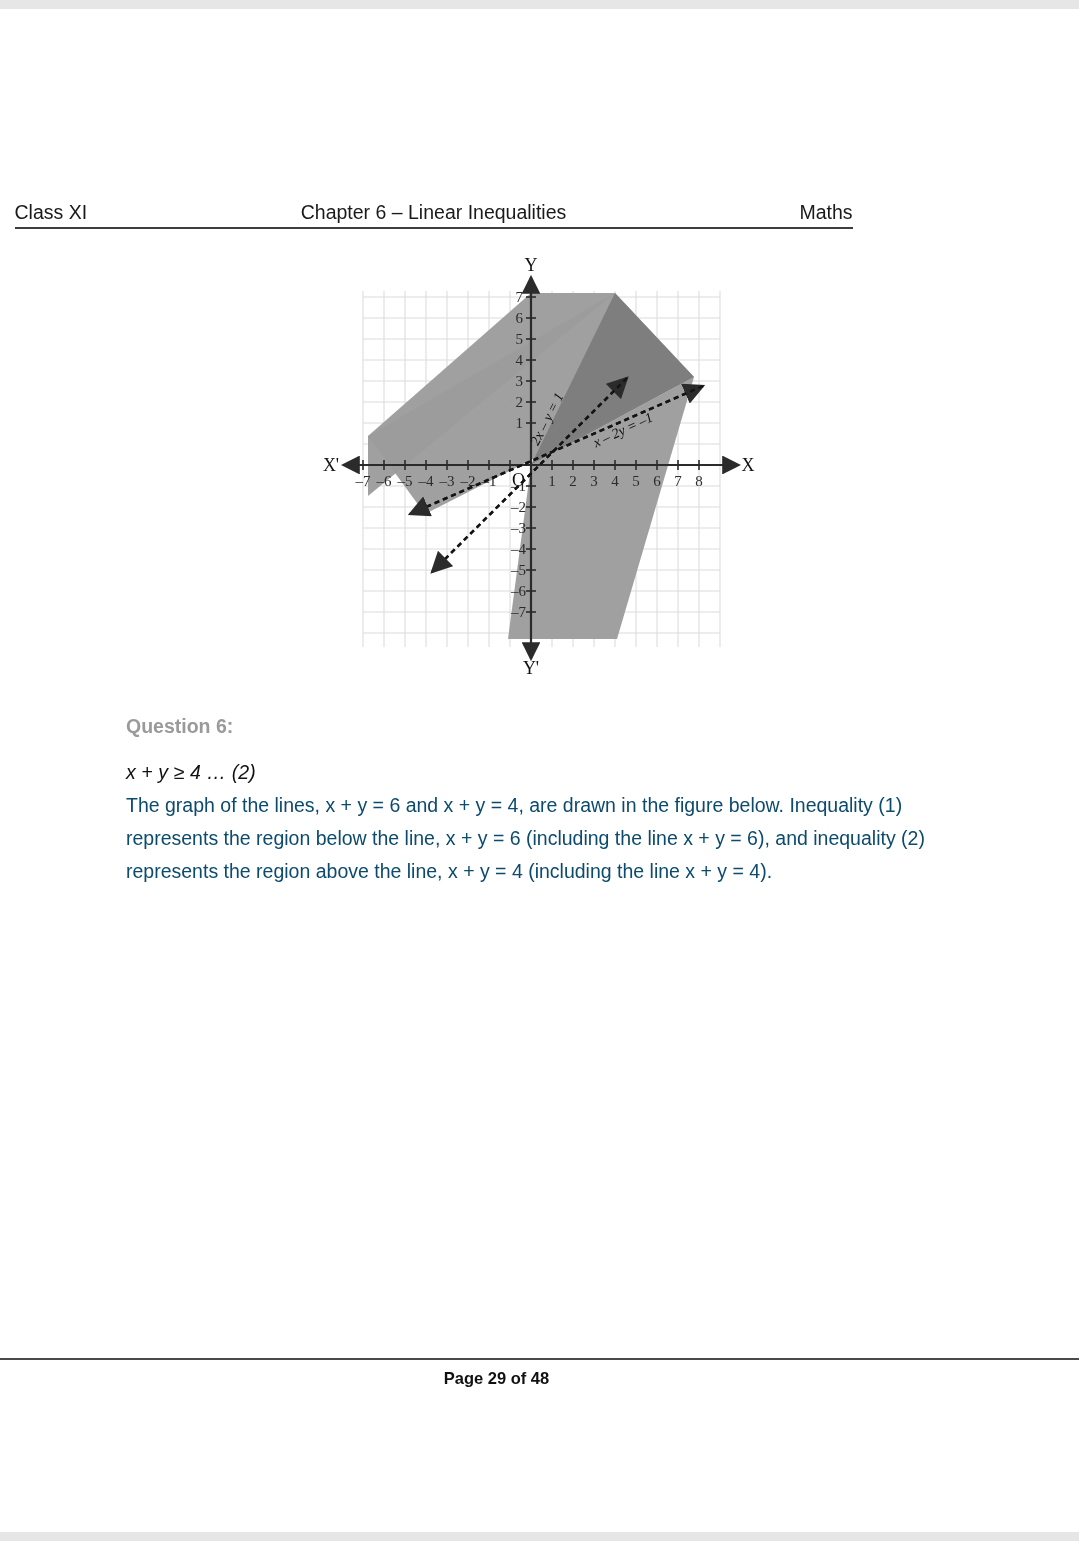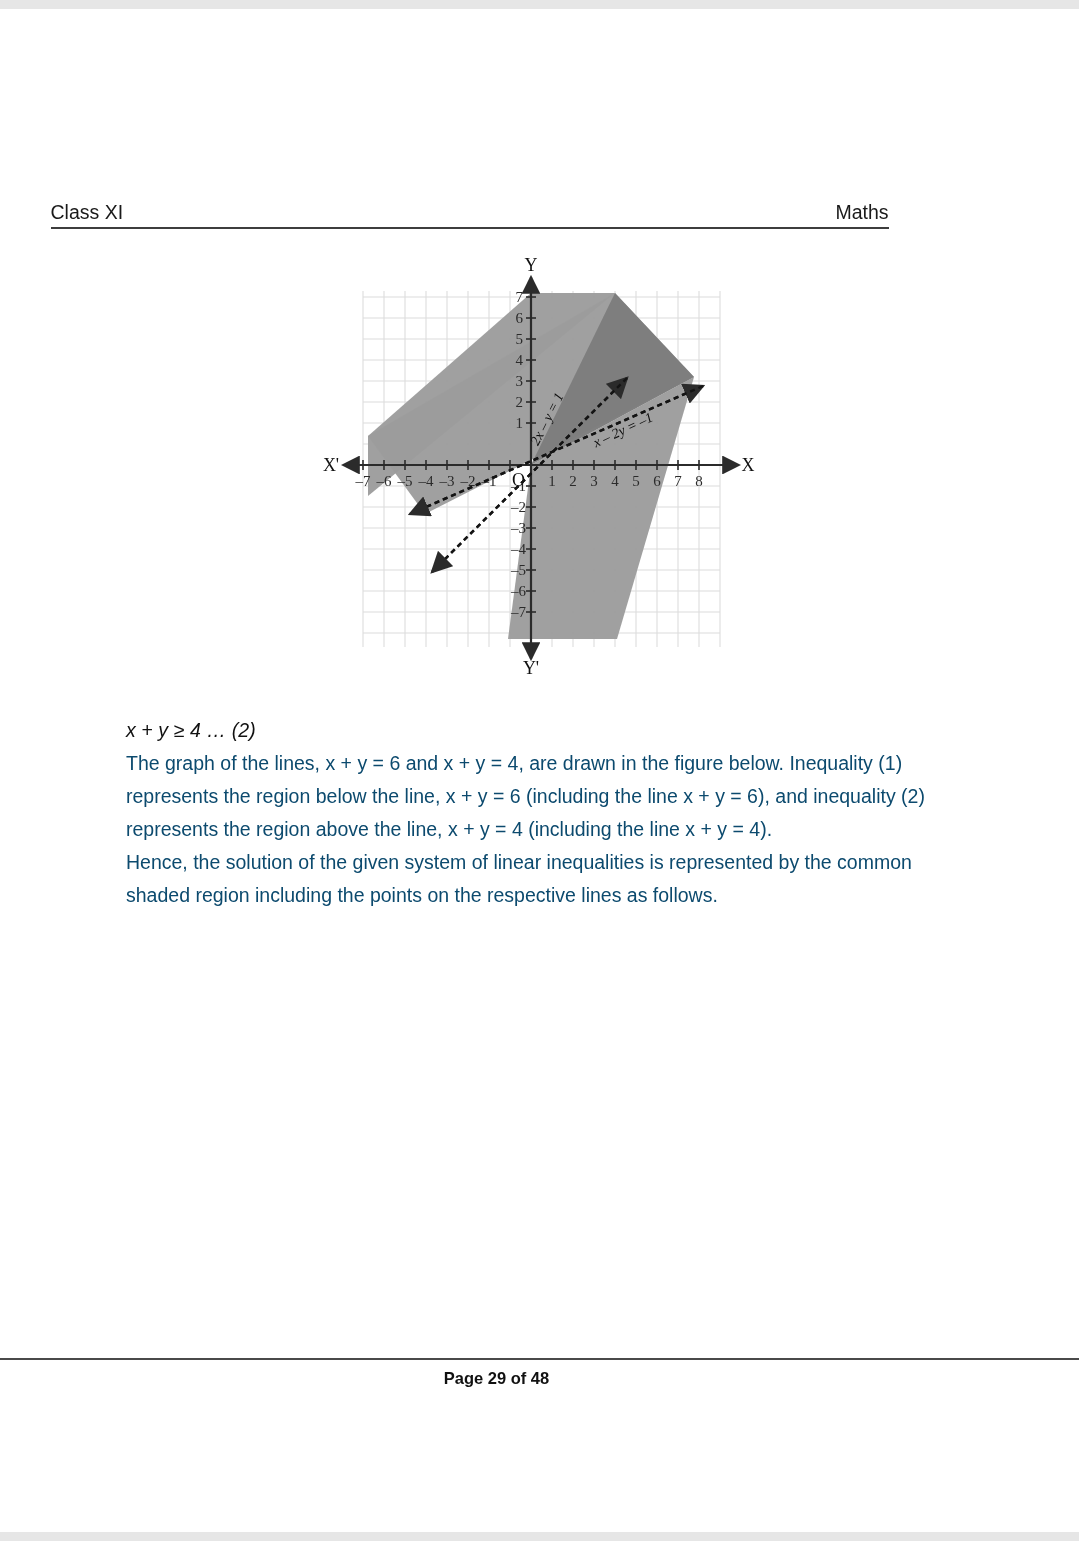--- a/index.html
+++ b/index.html
@@ -33,21 +33,20 @@
     background: #ffffff;
   }
 
   
   .doc-header {
     position: absolute;
     top: 190px;
     left: 0px;
     width: 867px;
     height: 34px;
-    padding-left: 36px;
   }
   .doc-header .hdr-inner {
     position: relative;
     margin: 0 auto;
     width: 838px;
     height: 30px;
   }
   .hdr-left, .hdr-center, .hdr-right {
     position: absolute;
     top: 0;
@@ -147,20 +146,21 @@
 <body>
 
 <div class="edge-strip top"></div>
 <div class="edge-strip bottom"></div>
 
 <div class="page">
 
   <div class="doc-header">
     <div class="hdr-inner">
       <span class="hdr-left">Class XI</span>
+      <span class="hdr-center">Chapter 6 – Linear Inequalities</span>
       <span class="hdr-right">Maths</span>
       <div class="hdr-rule"></div>
     </div>
   </div>
 
   <div class="figure-wrap">
     <svg width="470" height="430" viewBox="0 0 470 430">
       <defs>
         <clipPath id="plotclip">
           <rect x="55" y="40" width="366" height="356"></rect>
@@ -308,28 +308,28 @@
         <line x1="398" y1="137" x2="105" y2="265" marker-end="url(#arrH)"></line>
       </g>
 
       <text class="line-lbl" transform="translate(246,172) rotate(-63)" text-anchor="middle">2x – y = 1</text>
       <text class="line-lbl" transform="translate(320,185) rotate(-25)" text-anchor="middle">x – 2y = –1</text>
     </svg>
   </div>
 
   <div class="content">
 
+    <div class="q-title">Question 6:</div>
 
 
 
     <p class="para mi">x + y ≥ 4 … (2)</p>
 
     <p class="block-para">The graph of the lines, x + y = 6 and x + y = 4, are drawn in the figure below. Inequality (1) represents the region below the line, x + y = 6 (including the line x + y = 6), and inequality (2) represents the region above the line, x + y = 4 (including the line x + y = 4).</p>
 
-    <p class="block-para">Hence, the solution of the given system of linear inequalities is represented by the common shaded region including the points on the respective lines as follows.</p>
   </div>
 
   <div class="doc-footer">
     <div class="ftr-inner">
       <div class="ftr-rule"></div>
       <div class="ftr-text">Page 29 of 48</div>
     </div>
   </div>
 
 </div>

